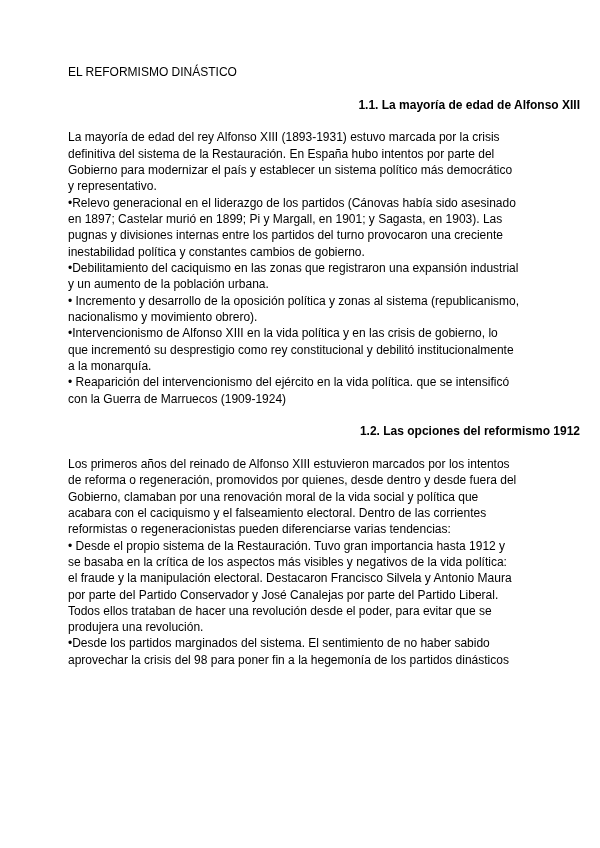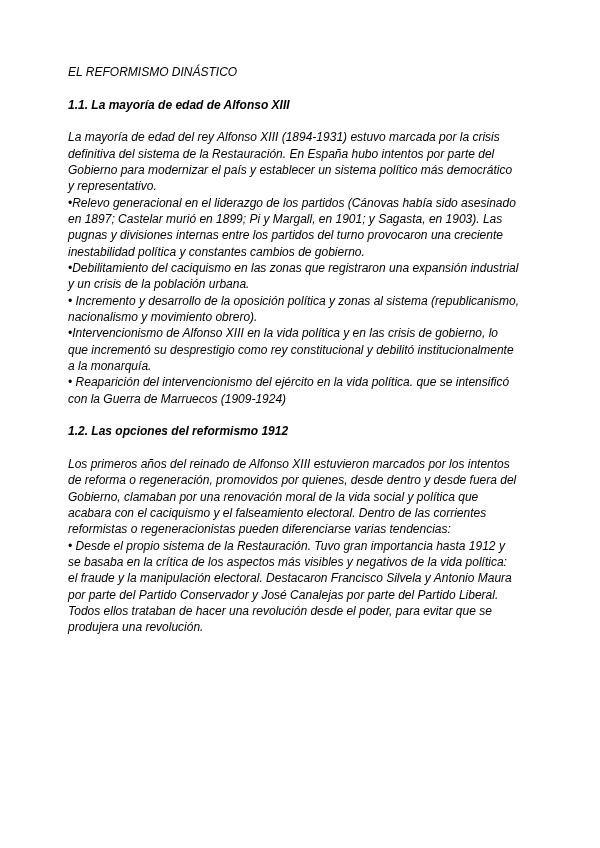--- a/index.html
+++ b/index.html
@@ -12,56 +12,56 @@
     box-sizing: border-box;
     width: 600px;
     height: 848px;
     background: #ffffff;
     padding: 64px 20px 0 68px;
     font-family: "Liberation Sans", "DejaVu Sans", sans-serif;
     font-size: 12px;
     line-height: 16.33px;
     color: #000000;
     overflow: hidden;
-    font-style: italic;
   }
   .tblock {
     white-space: pre-wrap;
     width: 512px;
   }
   .heading {
     font-weight: 700;
+    text-align: right;
   }
   .gap-after {
     margin-bottom: 16.33px;
   }
 </style>
 </head>
 <body>
 
 <div class="page">
 
   <div class="tblock gap-after">EL REFORMISMO DINÁSTICO</div>
 
   <div class="tblock heading gap-after">1.1. La mayoría de edad de Alfonso XIII</div>
 
-  <div class="tblock">La mayoría de edad del rey Alfonso XIII (1894-1931) estuvo marcada por la crisis
+  <div class="tblock">La mayoría de edad del rey Alfonso XIII (1893-1931) estuvo marcada por la crisis
 definitiva del sistema de la Restauración. En España hubo intentos por parte del
 Gobierno para modernizar el país y establecer un sistema político más democrático
 y representativo.</div>
 
 
   <div class="tblock">•Relevo generacional en el liderazgo de los partidos (Cánovas había sido asesinado
 en 1897; Castelar murió en 1899; Pi y Margall, en 1901; y Sagasta, en 1903). Las
 pugnas y divisiones internas entre los partidos del turno provocaron una creciente
 inestabilidad política y constantes cambios de gobierno.</div>
 
 
   <div class="tblock">•Debilitamiento del caciquismo en las zonas que registraron una expansión industrial
-y un crisis de la población urbana.</div>
+y un aumento de la población urbana.</div>
 
   <div class="tblock">• Incremento y desarrollo de la oposición política y zonas al sistema (republicanismo,
 nacionalismo y movimiento obrero).</div>
 
   <div class="tblock">•Intervencionismo de Alfonso XIII en la vida política y en las crisis de gobierno, lo
 que incrementó su desprestigio como rey constitucional y debilitó institucionalmente
 a la monarquía.</div>
 
   <div class="tblock gap-after">• Reaparición del intervencionismo del ejército en la vida política. que se intensificó
 con la Guerra de Marruecos (1909-1924)</div>
@@ -74,14 +74,16 @@
 acabara con el caciquismo y el falseamiento electoral. Dentro de las corrientes
 reformistas o regeneracionistas pueden diferenciarse varias tendencias:</div>
 
   <div class="tblock">• Desde el propio sistema de la Restauración. Tuvo gran importancia hasta 1912 y
 se basaba en la crítica de los aspectos más visibles y negativos de la vida política:
 el fraude y la manipulación electoral. Destacaron Francisco Silvela y Antonio Maura
 por parte del Partido Conservador y José Canalejas por parte del Partido Liberal.
 Todos ellos trataban de hacer una revolución desde el poder, para evitar que se
 produjera una revolución.</div>
 
+  <div class="tblock">•Desde los partidos marginados del sistema. El sentimiento de no haber sabido
+aprovechar la crisis del 98 para poner fin a la hegemonía de los partidos dinásticos</div>
 
 </div>
 
 </body></html>

